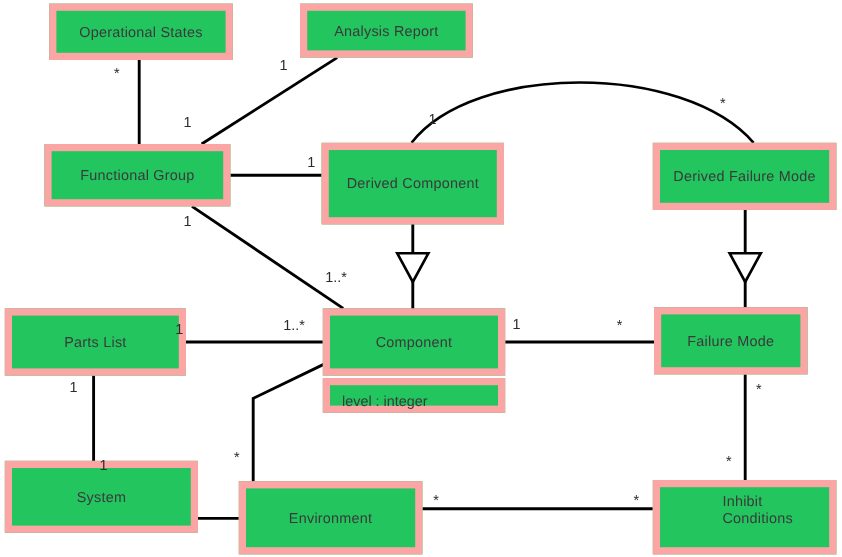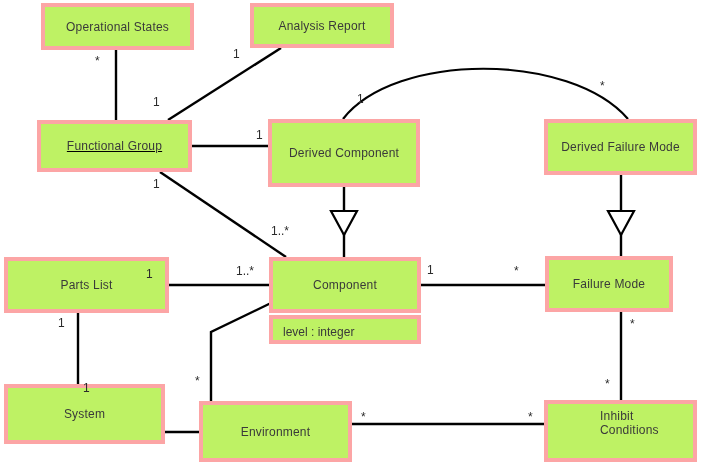--- a/index.html
+++ b/index.html
@@ -21,22 +21,22 @@
   #edges {
     position: absolute;
     left: 0;
     top: 0;
     width: 702px;
     height: 464px;
   }
   .uml-class {
     position: absolute;
     box-sizing: border-box;
-    border: 4px solid #fca5a5;
-    background: #bef264;
+    border: 6px solid #fca5a5;
+    background: #22c55e;
     z-index: 5;
   }
   .uml-name {
     text-align: center;
     font-size: 12px;
     color: #3a3a3a;
     letter-spacing: 0.2px;
     white-space: pre-line;
     line-height: 14px;
   }
@@ -106,33 +106,33 @@
   </svg>
 
   <div class="uml-class" style="left:41px; top:3px; width:153px; height:47px;">
     <div class="uml-name centered-vert">Operational States</div>
   </div>
 
   <div class="uml-class" style="left:250px; top:3px; width:144px; height:45px;">
     <div class="uml-name centered-vert">Analysis Report</div>
   </div>
 
-  <div class="uml-class" style="left:37px; top:120px; width:155px; height:52px;text-decoration:underline;">
+  <div class="uml-class" style="left:37px; top:120px; width:155px; height:52px;">
     <div class="uml-name centered-vert">Functional Group</div>
   </div>
 
   <div class="uml-class" style="left:268px; top:119px; width:152px; height:68px;">
     <div class="uml-name centered-vert">Derived Component</div>
   </div>
 
   <div class="uml-class" style="left:544px; top:119px; width:153px; height:56px;">
     <div class="uml-name centered-vert">Derived Failure Mode</div>
   </div>
 
-  <div class="uml-class" style="left:4px; top:257px; width:165px; height:56px;">
+  <div class="uml-class" style="left:4px; top:257px; width:151px; height:56px;">
     <div class="uml-name centered-vert">Parts List</div>
   </div>
 
   <div class="uml-class" style="left:269px; top:257px; width:152px; height:56px;">
     <div class="uml-name centered-vert">Component</div>
   </div>
   <div class="uml-class" style="left:269px; top:315px; width:152px; height:29px;">
     <div class="uml-attrs">level : integer</div>
   </div>
 

